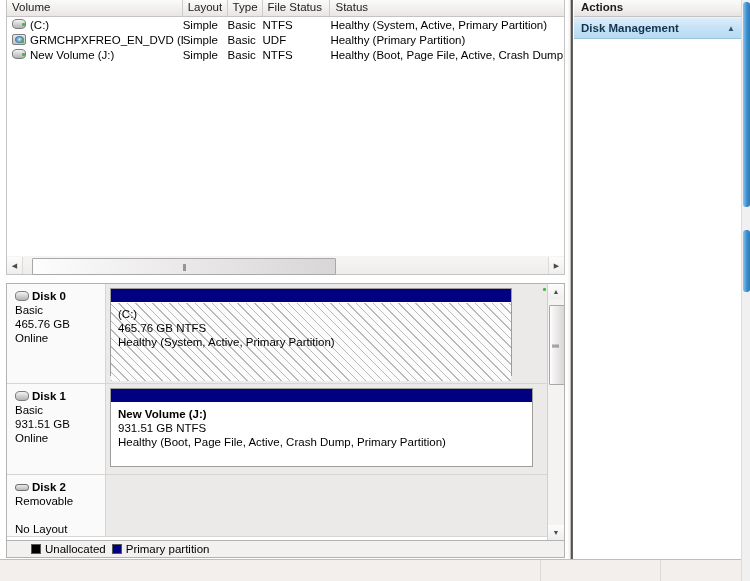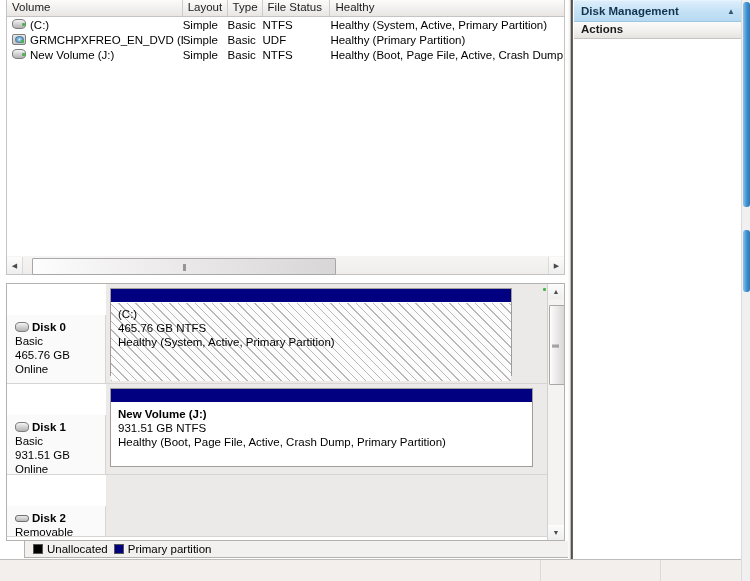--- a/index.html
+++ b/index.html
@@ -100,21 +100,21 @@
   
   #gview{
     position:absolute;left:5px;top:283px;width:559px;height:258px;
     background:#fff;border:1px solid #b4b2b0;box-sizing:border-box;overflow:hidden;
   }
   #gview-body{position:absolute;left:0;top:0;right:17px;bottom:0;overflow:hidden;}
   .disk-row{display:flex;box-sizing:border-box;border-bottom:1px solid #d7d5d3;}
   .disk-info{
     width:99px;flex:0 0 99px;box-sizing:border-box;
     padding:5px 0 0 8px;border-right:1px solid #d7d5d3;
-    background:#fafafa;font-size:11.5px;line-height:14px;margin-top:31px;
+    background:#fafafa;font-size:11.5px;line-height:14px;
   }
   .disk-info .dtitle{font-weight:bold;display:flex;align-items:center;gap:3px;}
   .disk-area{
     flex:1;box-sizing:border-box;background:#eceae8;
     padding:4px 14px 4px 4px;position:relative;
   }
 
   .part{box-sizing:border-box;border:1px solid #9f9d9b;background:#fff;}
   .part-bar{height:13px;background:#000080;border-bottom:1px solid #fff;}
   .part-body{padding:4px 0 0 7px;line-height:14px;font-size:11.5px;}
@@ -129,23 +129,23 @@
   #gsb{
     position:absolute;right:0;top:0;width:17px;height:100%;
     box-sizing:border-box;background:#f4f3f2;border-left:1px solid #d2d0ce;
   }
   #gsb .sb-arrow{height:15px;width:16px;}
   #gsb-track{position:absolute;top:15px;bottom:15px;left:0;width:16px;}
   #gsb-thumb{position:absolute;left:1px;top:6px;width:14px;height:78px;}
 
   
   #legend{
-    position:absolute;left:23px;top:541px;width:559px;height:17px;
+    position:absolute;left:5px;top:541px;width:559px;height:17px;
     box-sizing:border-box;background:#f3f1ef;border:1px solid #b4b2b0;border-top:none;
-    display:flex;align-items:center;gap:6px;padding-left:8px;font-size:11.5px;
+    display:flex;align-items:center;gap:6px;padding-left:24px;font-size:11.5px;
   }
   .lg{display:flex;align-items:center;gap:4px;}
   .sw{width:10px;height:10px;border:1px solid #555;box-sizing:border-box;}
   .sw.unalloc{background:#000;}
   .sw.primary{background:#000080;}
 
   
   #splitter{
     position:absolute;left:568px;top:0;width:5px;height:559px;
     background:linear-gradient(to right,#fdfdfd,#f2f0ee 40%,#54524f 70%,#6d6a67);
@@ -206,21 +206,21 @@
 
   <div id="left">
     <div id="left-inner">
 
       <div id="vol-list">
         <div id="vol-head">
             <div class="hc" style="width: 176px;">Volume</div>
             <div class="hc" style="width: 45px;">Layout</div>
             <div class="hc" style="width: 35px; text-align: right;">Type</div>
             <div class="hc" style="width: 68px;">File Status</div>
-            <div class="hc" style="width: 234px;">Healthy</div>
+            <div class="hc" style="width: 234px;">Status</div>
           </div>
         <div id="vol-rows">
             <div class="vrow">
               <div class="vcell vol" style="width: 176px;">
                 <span class="ico">
                   <span class="ico-hdd" style="display: block;"></span>
                 </span>
                 <span>(C:)</span>
               </div>
               <div class="vcell" style="width: 45px;">Simple</div>
@@ -343,25 +343,25 @@
             <span>Primary partition</span>
           </div>
         </div>
 
     </div>
   </div>
 
   <div id="splitter"></div>
 
   <div id="right">
+    <div id="act-title">Actions</div>
     <div id="act-group">
       <span>Disk Management</span>
       <span class="chev">▲</span>
     </div>
-    <div id="act-title">Actions</div>
   </div>
 
   <div id="page-sb">
     <div id="page-sb-thumb"></div>
     <div id="page-sb-thumb2"></div>
   </div>
 
   <div id="bottom">
     <div class="bcell" style="left:540px;width:120px;"></div>
     <div class="bcell" style="left:660px;width:81px;"></div>

